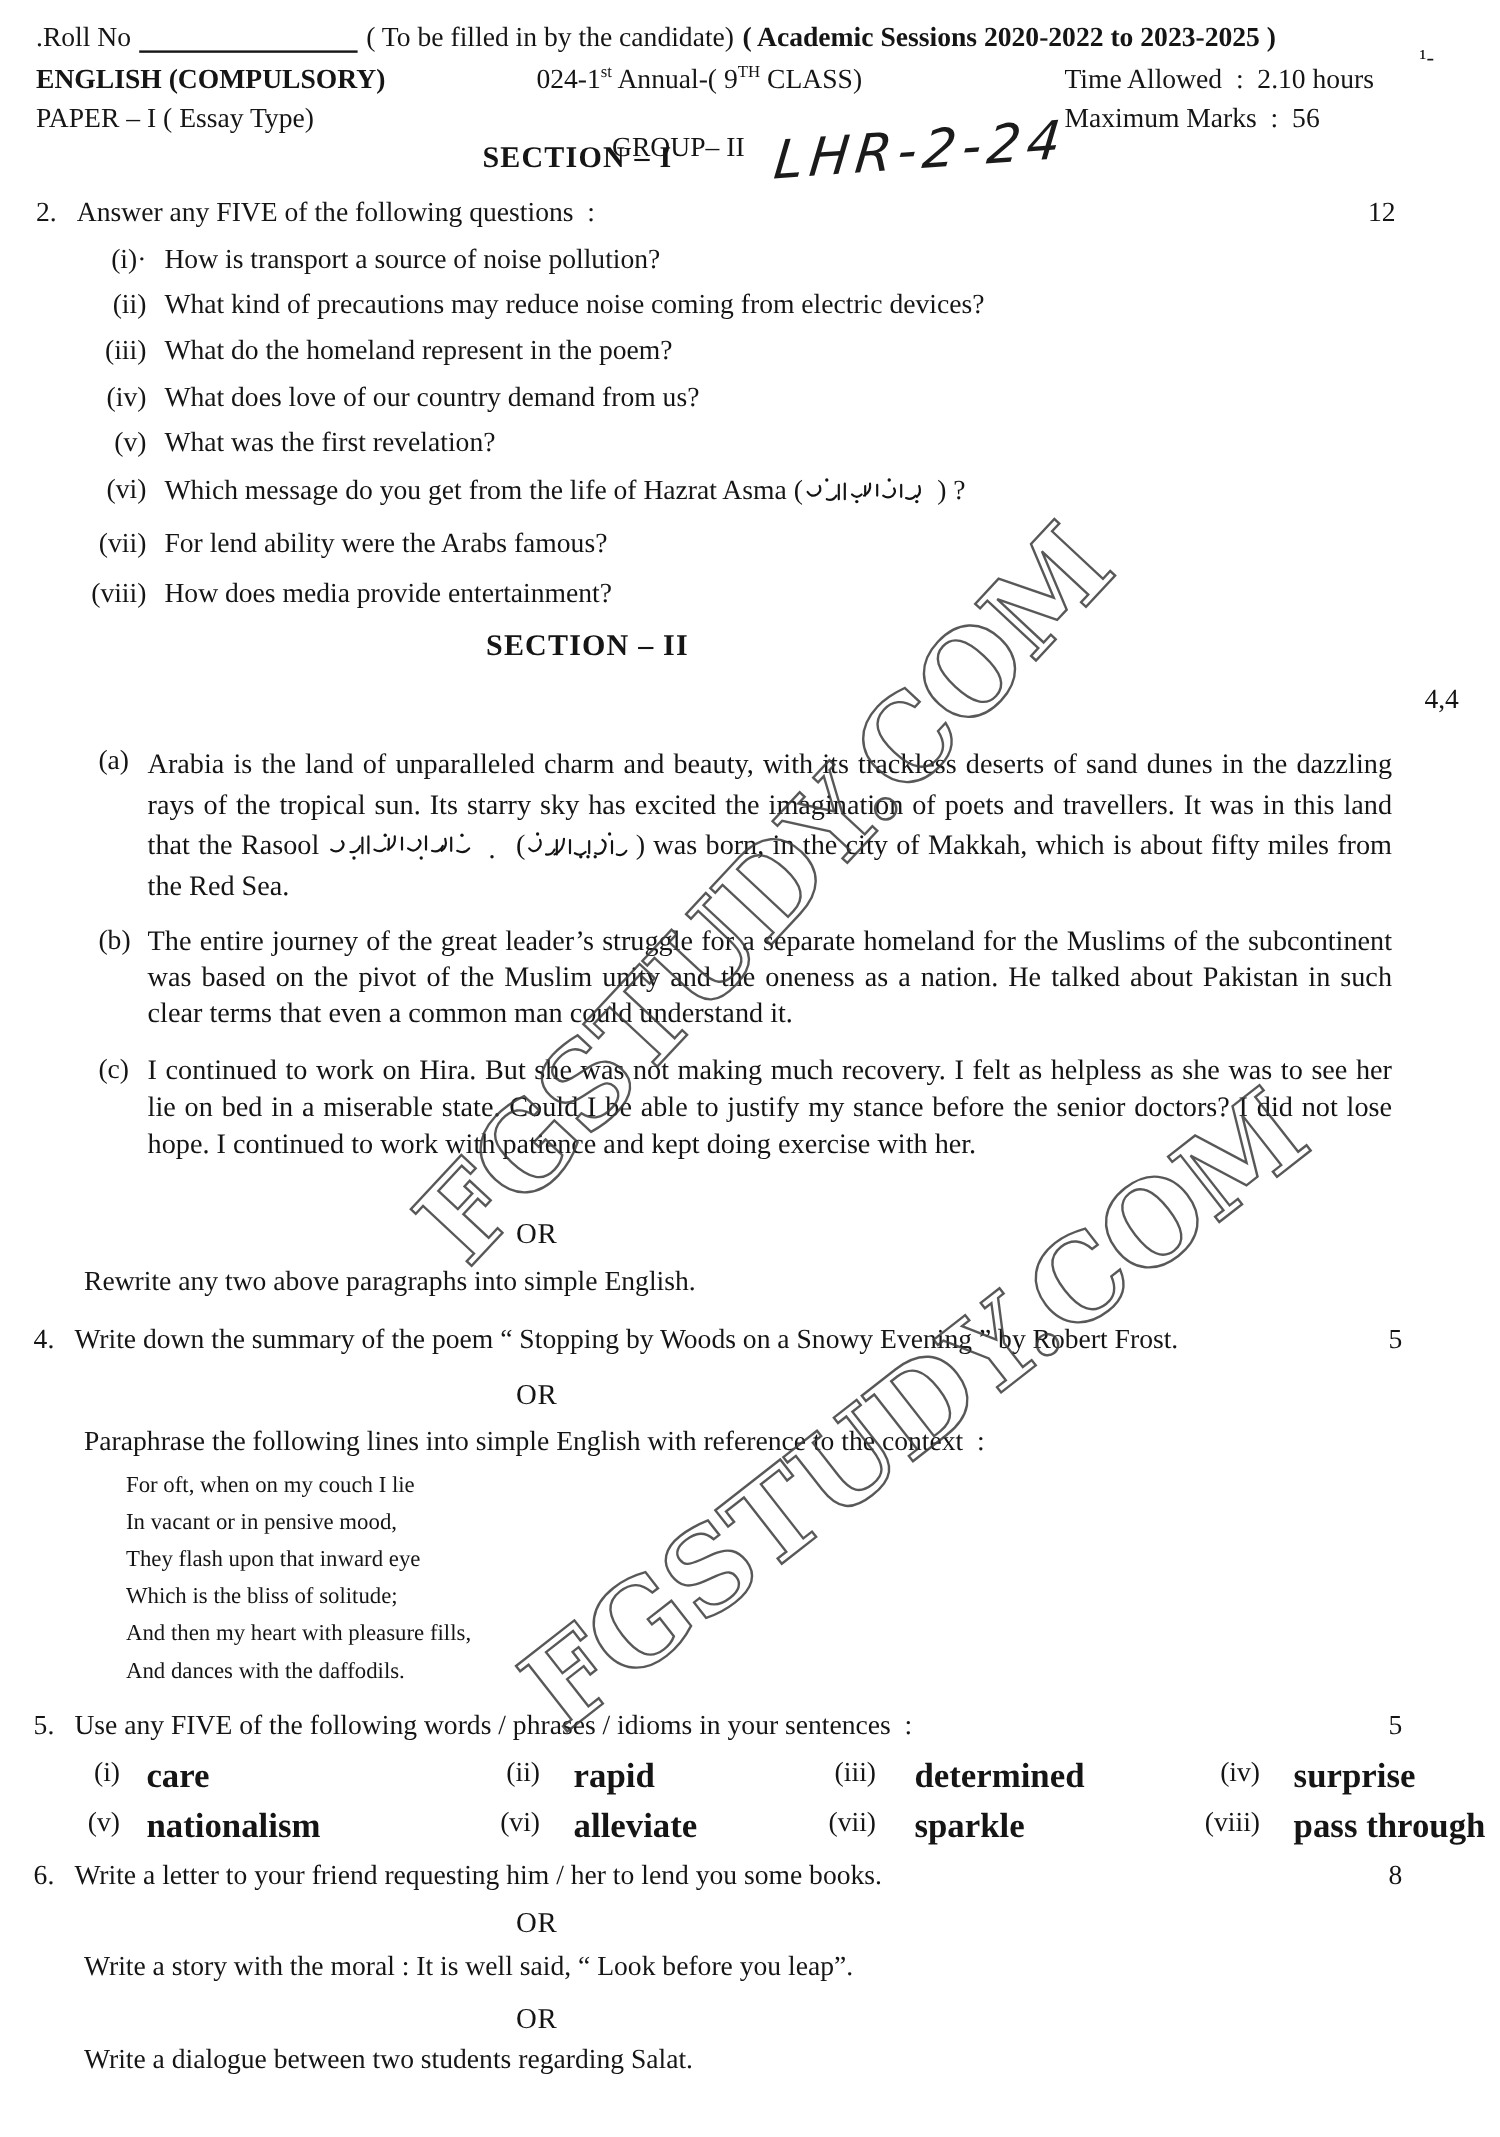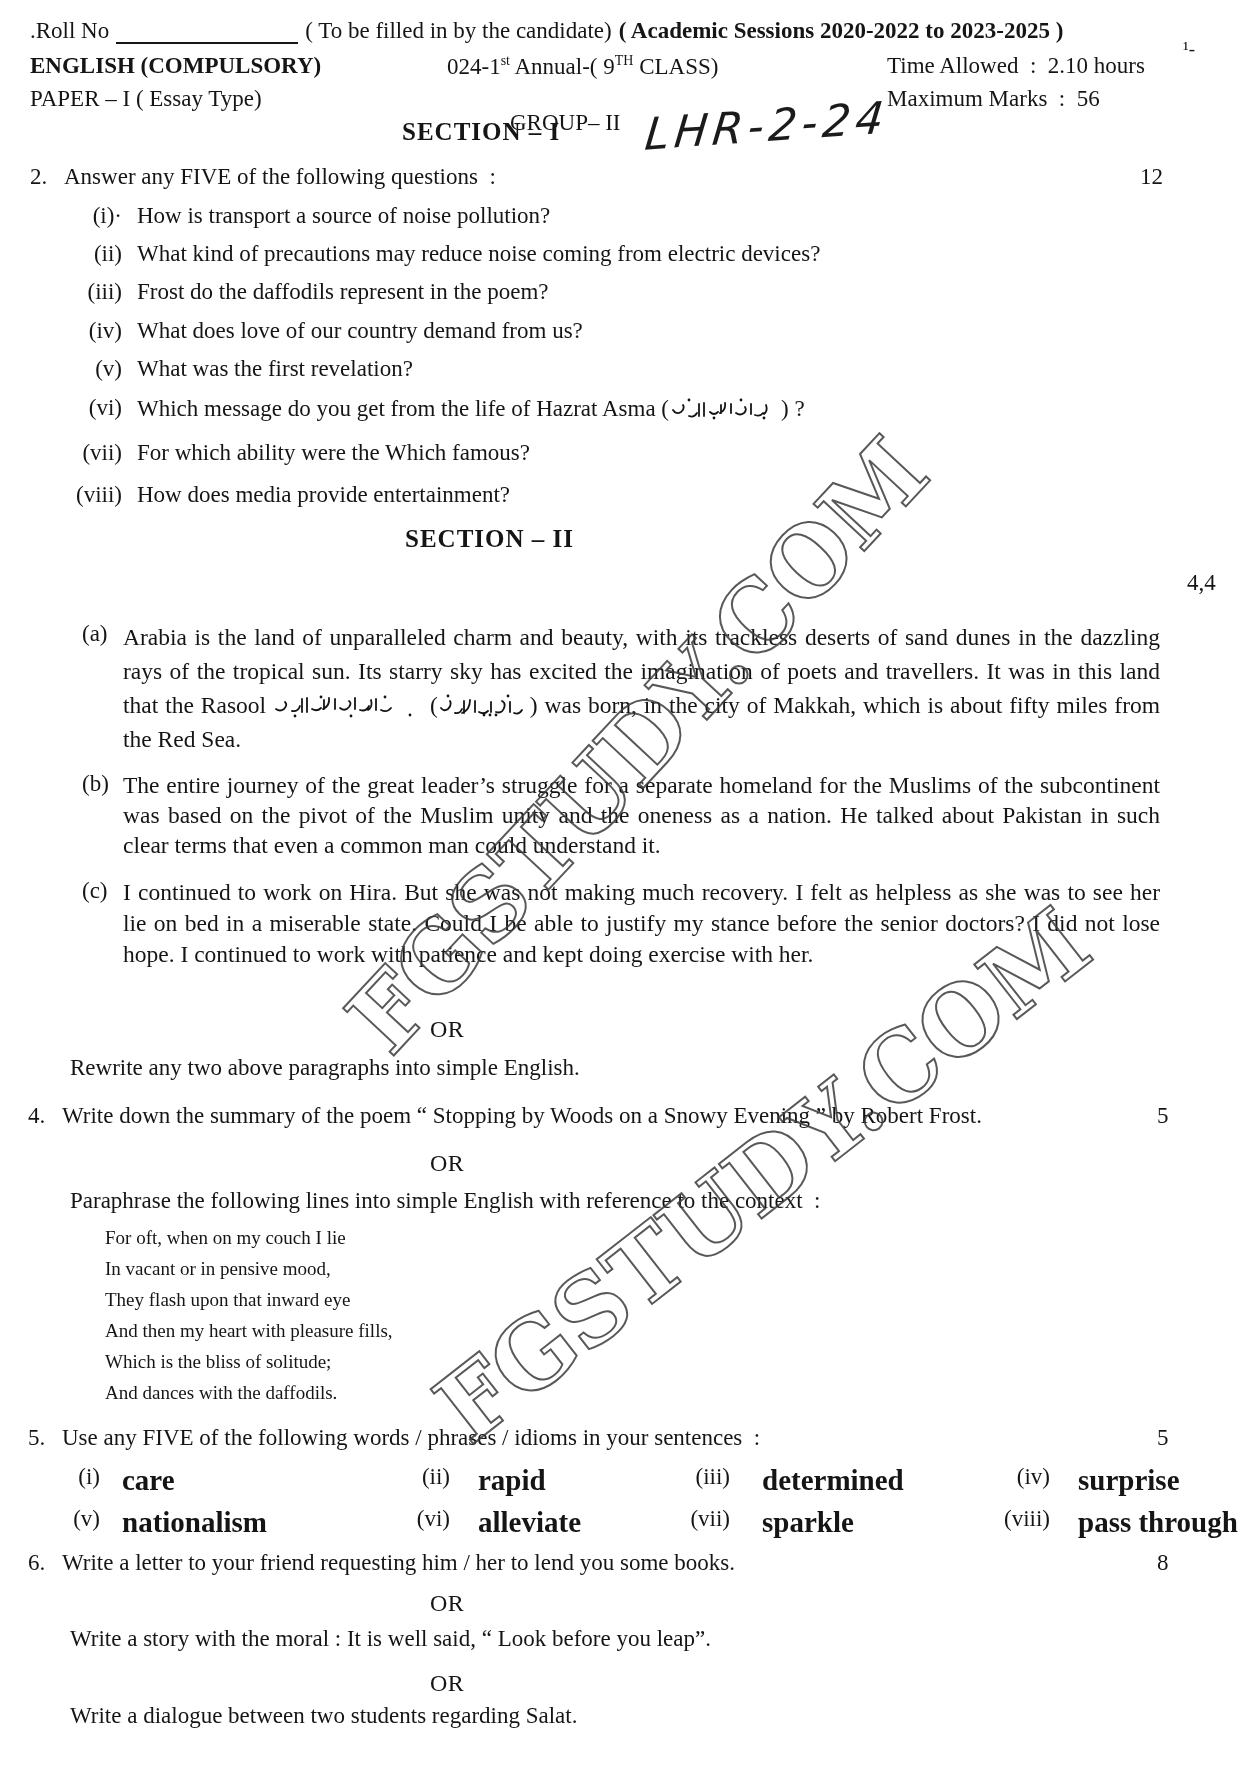--- a/index.html
+++ b/index.html
@@ -70,21 +70,21 @@
   <div class="abs row" style="top:203px;">
     <span class="qn">(i)·</span>
     <span class="qt">How is transport a source of noise pollution?</span>
   </div>
   <div class="abs row" style="top:241px;">
     <span class="qn">(ii)</span>
     <span class="qt">What kind of precautions may reduce noise coming from electric devices?</span>
   </div>
   <div class="abs row" style="top:279px;">
     <span class="qn">(iii)</span>
-    <span class="qt">Frost do the daffodils represent in the poem?</span>
+    <span class="qt">What do the homeland represent in the poem?</span>
   </div>
   <div class="abs row" style="top:318px;">
     <span class="qn">(iv)</span>
     <span class="qt">What does love of our country demand from us?</span>
   </div>
   <div class="abs row" style="top:356px;">
     <span class="qn">(v)</span>
     <span class="qt">What was the first revelation?</span>
   </div>
   <div class="abs row" style="top:395px;">
@@ -94,21 +94,21 @@
           <path d="M4 15 q3 5 8 2 q4 -3 2 -7 m6 11 q5 2 8 -3 m2 -9 l0 12 m5 -13 l0 13 m6 -4 q4 4 8 0 m3 -7 l0 8 m4 -10 q1 7 -5 10 m11 -9 l0 9 m5 0 q4 3 8 0 q3 -3 1 -6 m6 7 l0 -10 m4 11 q5 2 8 -2 m3 -8 q2 6 -2 9"></path>
           <circle cx="20" cy="5" r="1.4"></circle>
           <circle cx="45" cy="23" r="1.4"></circle>
           <circle cx="72" cy="5" r="1.4"></circle>
           <circle cx="95" cy="23" r="1.4"></circle>
         </svg><span>) ?</span>
     </span>
   </div>
   <div class="abs row" style="top:440px;">
     <span class="qn">(vii)</span>
-    <span class="qt">For which ability were the Which famous?</span>
+    <span class="qt">For lend ability were the Arabs famous?</span>
   </div>
   <div class="abs row" style="top:482px;">
     <span class="qn">(viii)</span>
     <span class="qt">How does media provide entertainment?</span>
   </div>
 
   <div class="abs sec-title" style="top:525px;left:405px;">SECTION – II</div>
 
   <div class="abs marks" style="top:570px;left:1187px;">4,4</div>
 
@@ -145,22 +145,22 @@
   </div>
   <div class="abs marks" style="top:1103px;left:1157px;">5</div>
 
   <div class="abs or" style="top:1150px;left:430px;">OR</div>
   <div class="abs t" style="top:1188px;left:70px;">Paraphrase the following lines into simple English with reference to the context&nbsp; :</div>
 
   <div class="abs poem" style="top:1222px;left:105px;">
     <div>For oft, when on my couch I lie</div>
     <div>In vacant or in pensive mood,</div>
     <div>They flash upon that inward eye</div>
+    <div>Which is the bliss of solitude;</div>
     <div>And then my heart with pleasure fills,</div>
-    <div>Which is the bliss of solitude;</div>
     <div>And dances with the daffodils.</div>
   </div>
 
   <div class="abs t" style="top:1425px;left:28px;">
     <span class="qnum">5.</span><span>Use any FIVE of the following words / phrases / idioms in your sentences&nbsp; :</span>
   </div>
   <div class="abs marks" style="top:1425px;left:1157px;">5</div>
 
   <div>
     <span class="abs wn" style="top:1464px;left:30px;width:70px;">(i)</span>

